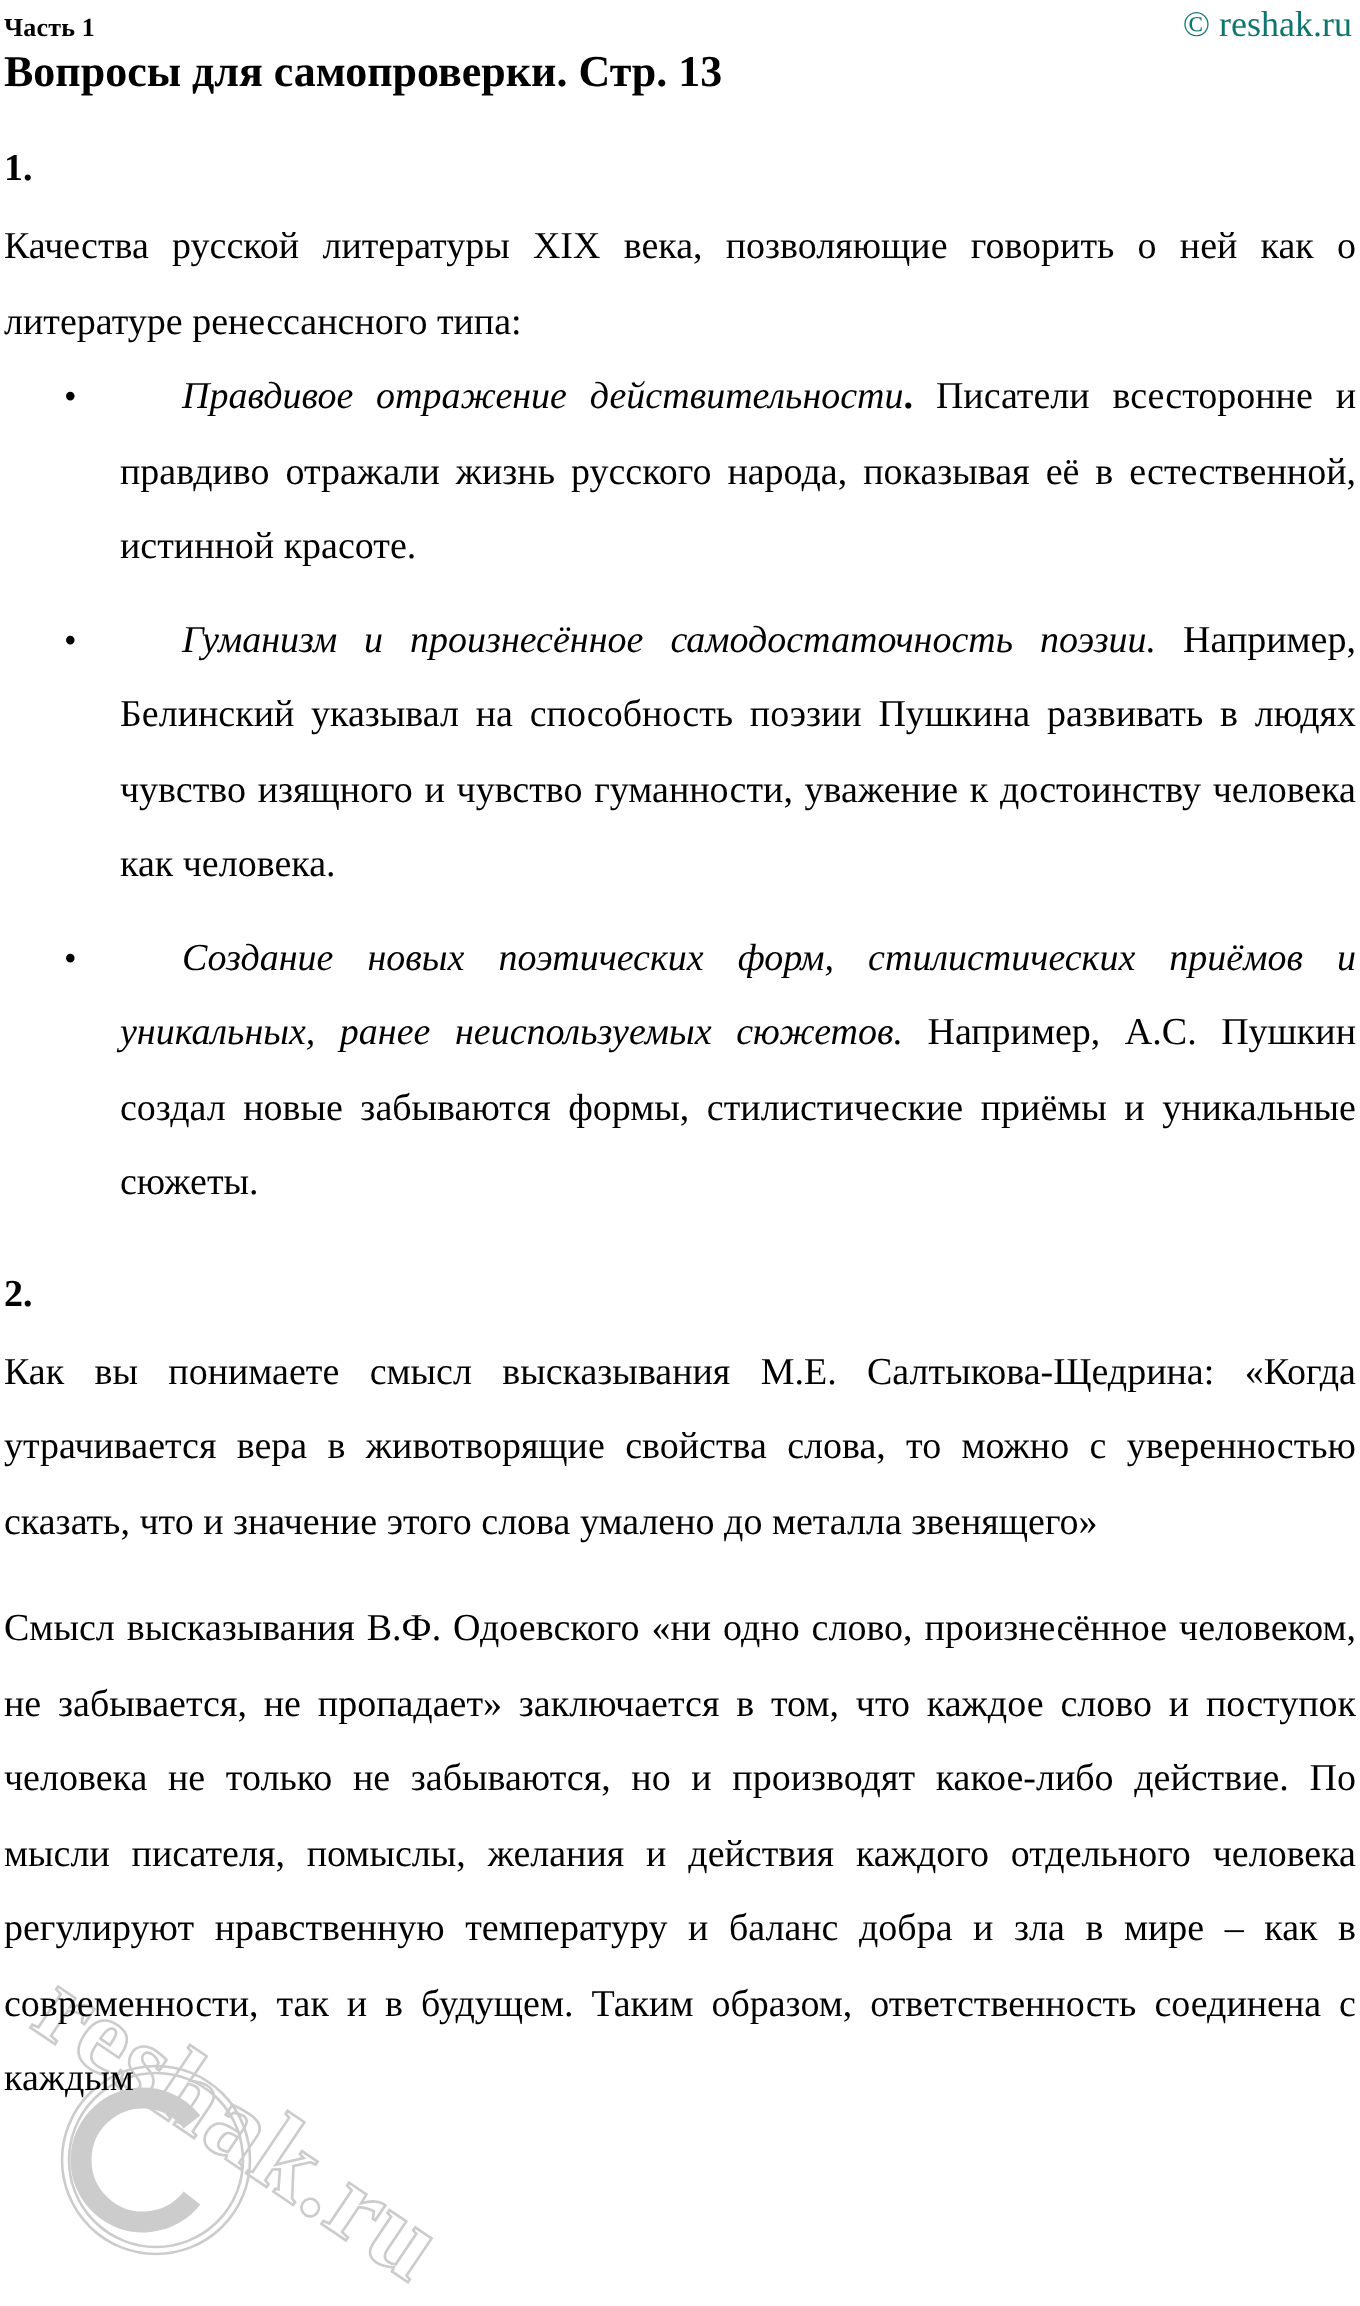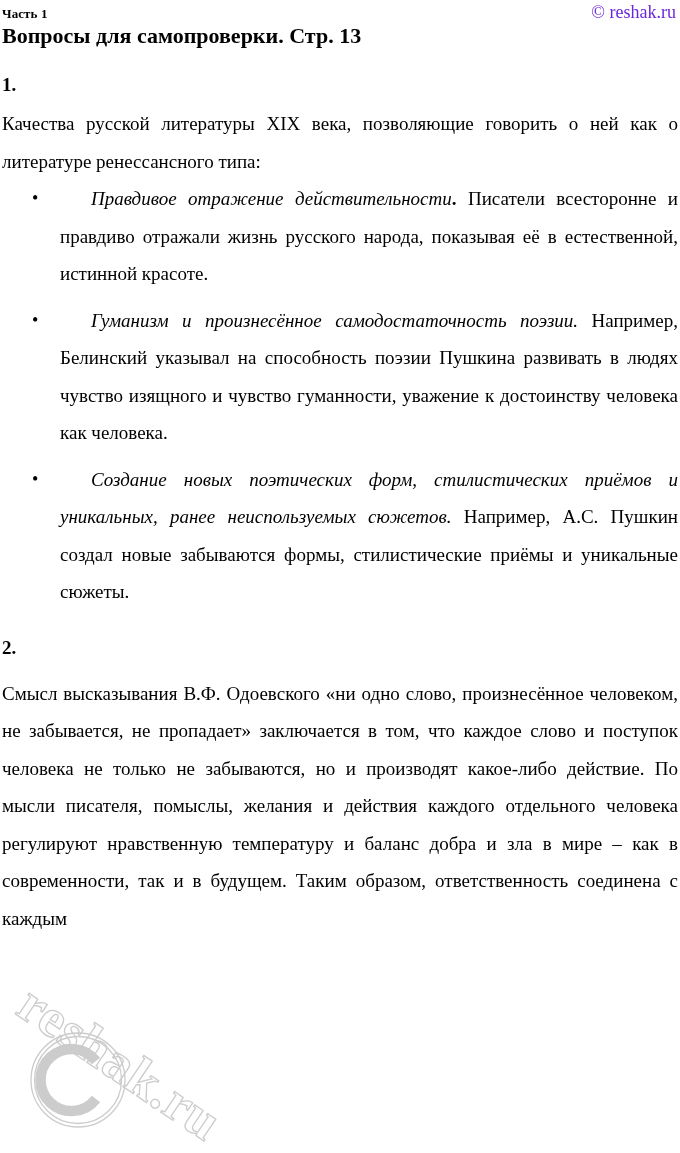--- a/index.html
+++ b/index.html
@@ -41,21 +41,21 @@
     line-height: 24px;
   }
   .part-title {
     font-weight: bold;
     font-size: 13px;
     letter-spacing: 0.1px;
     white-space: nowrap;
   }
   .copyright {
     font-size: 18px;
-    color: #6d28d9;
+    color: #0f766e;
     white-space: nowrap;
     padding-right: 2px;
   }
 
   
   .section-heading {
     font-weight: bold;
     font-size: 22px;
     line-height: 24px;
     white-space: nowrap;
@@ -178,17 +178,18 @@
 
       <li>
         <span class="dot">•</span>
         <span class="em">Создание новых поэтических форм, стилистических приёмов и уникальных, ранее неиспользуемых сюжетов.</span><span class="em-dot"></span><span> Например, А.С. Пушкин создал новые забываются формы, стилистические приёмы и уникальные сюжеты.</span>
       </li>
 
     </ul>
 
     <div class="q-number">2.</div>
 
+    <p class="para top-gap">Как вы понимаете смысл высказывания М.Е. Салтыкова-Щедрина: «Когда утрачивается вера в животворящие свойства слова, то можно с уверенностью сказать, что и значение этого слова умалено до металла звенящего»</p>
 
     <p class="para block-gap">Смысл высказывания В.Ф. Одоевского «ни одно слово, произнесённое человеком, не забывается, не пропадает» заключается в том, что каждое слово и поступок человека не только не забываются, но и производят какое-либо действие. По мысли писателя, помыслы, желания и действия каждого отдельного человека регулируют нравственную температуру и баланс добра и зла в мире – как в современности, так и в будущем. Таким образом, ответственность соединена с каждым</p>
 
   </div>
 </div>
 
 </body></html>

